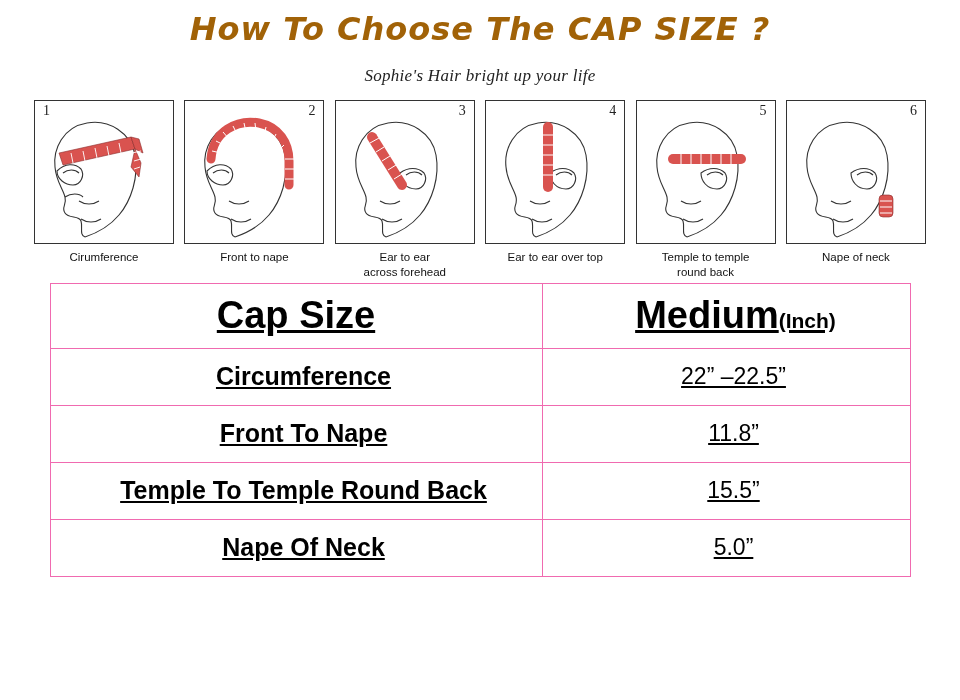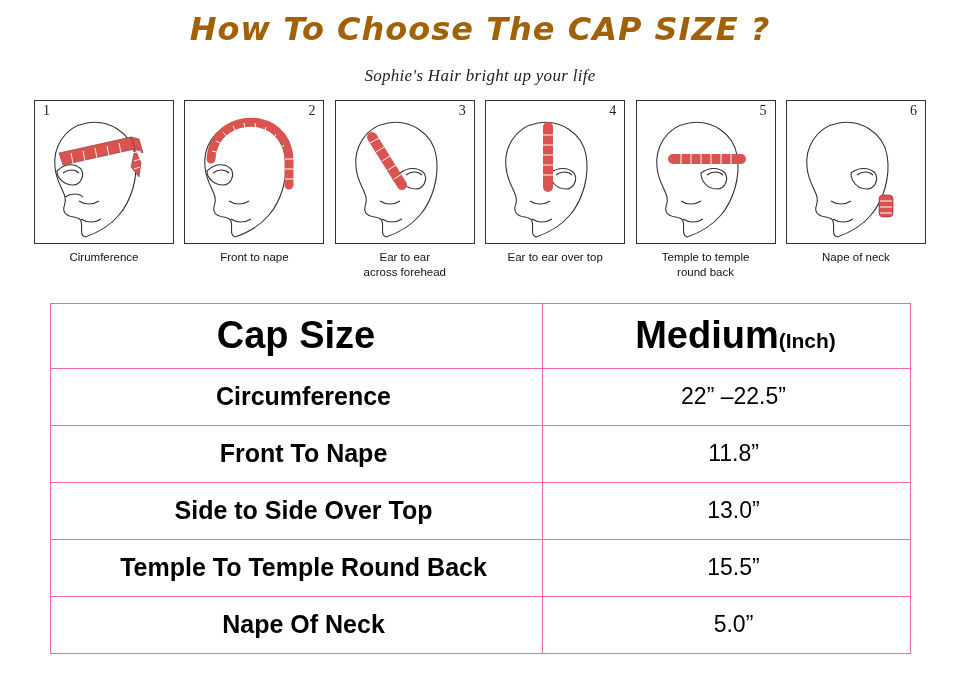--- a/index.html
+++ b/index.html
@@ -73,24 +73,25 @@
     font-size: 11.5px;
     color: #111;
     text-align: center;
     line-height: 1.25;
     font-family: "Liberation Sans", sans-serif;
   }
   .diagram-svg { display: block; }
 
   
   .size-table {
-    margin: 24px auto 0 auto;
+    margin: 4px auto 0 auto;
     width: 860px;
     border-collapse: collapse;
     table-layout: fixed;
+    text-decoration: underline;
   }
   .size-table td {
     border: 1px solid #f06ab0;
     text-align: center;
     vertical-align: middle;
     color: #000;
   }
   .col-label { width: 492px; }
   .col-value { width: 368px; }
 
@@ -312,24 +313,20 @@
     </tr>
     <tr class="body-row">
       <td class="cell-label">Circumference</td>
       <td class="cell-value">22”  –22.5”</td>
     </tr>
     <tr class="body-row">
       <td class="cell-label">Front To Nape</td>
       <td class="cell-value">11.8”</td>
     </tr>
     <tr class="body-row">
-      <td class="cell-label">Side to Side Over Top</td>
-      <td class="cell-value">13.0”</td>
-    </tr>
-    <tr class="body-row">
       <td class="cell-label">Temple To Temple Round Back</td>
       <td class="cell-value">15.5”</td>
     </tr>
     <tr class="body-row">
       <td class="cell-label">Nape Of Neck</td>
       <td class="cell-value">5.0”</td>
     </tr>
   </tbody>
 </table>
 

